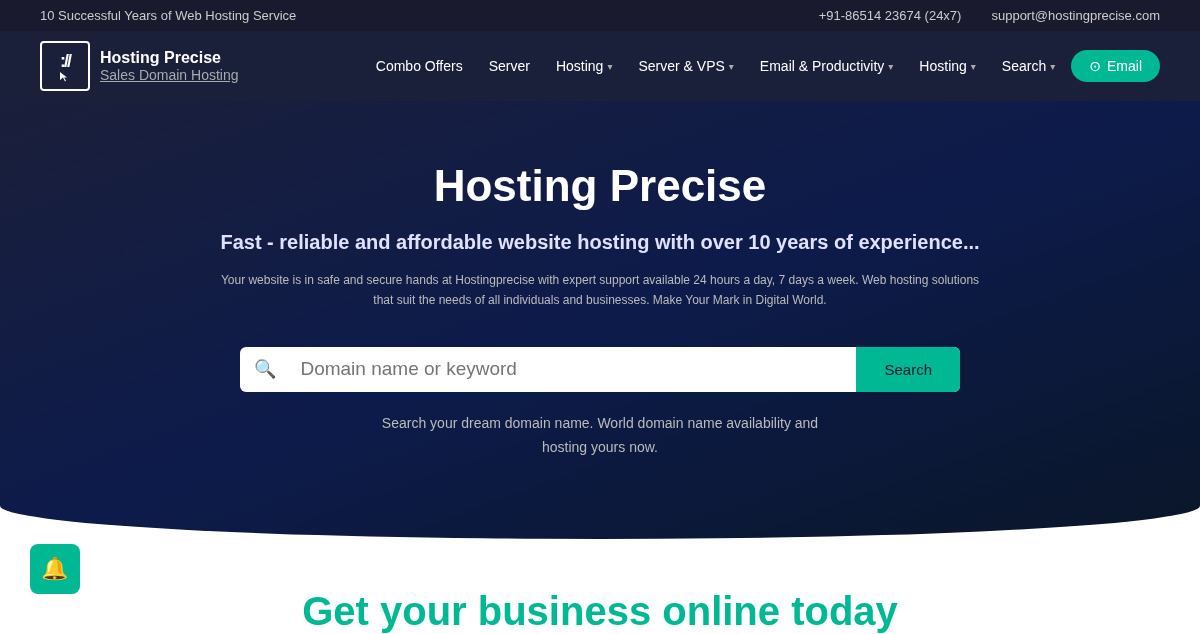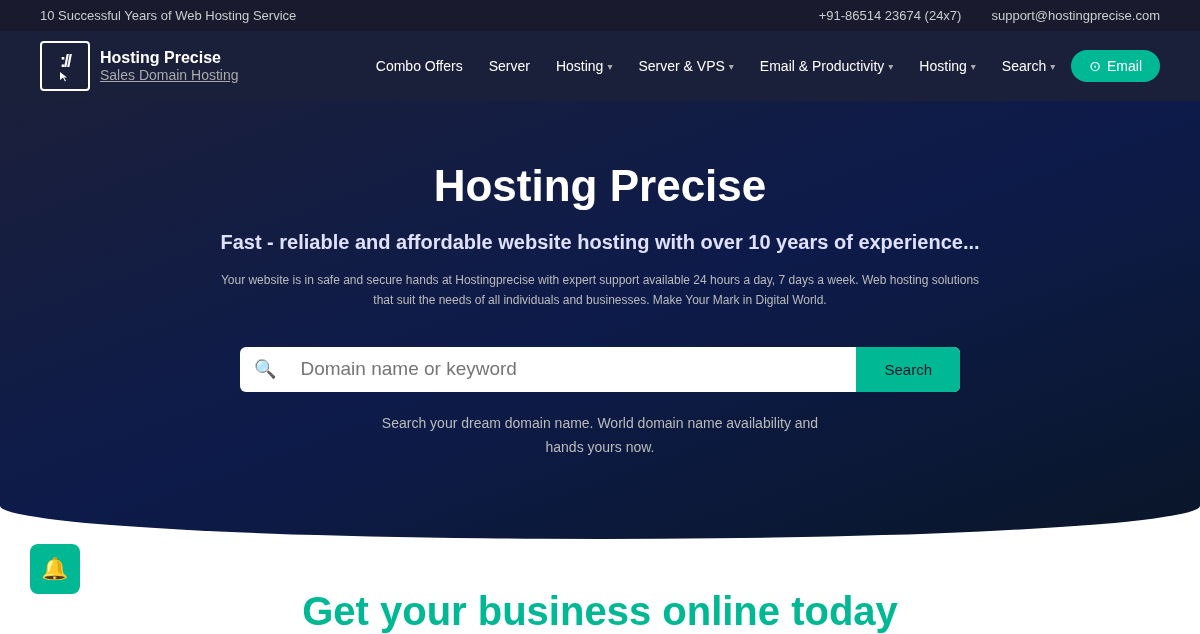--- a/index.html
+++ b/index.html
@@ -265,21 +265,21 @@
   <p class="description">Your website is in safe and secure hands at Hostingprecise with expert support available 24 hours a day, 7 days a week. Web hosting solutions that suit the needs of all individuals and businesses. Make Your Mark in Digital World.</p>
 
   <div class="search-box">
     <div class="search-icon-wrap">🔍</div>
     <input class="search-input" type="text" placeholder="Domain name or keyword" style="">
     <button class="search-btn">Search</button>
   </div>
 
   <p class="search-hint">
     <span>Search your dream domain name. World domain name availability and</span><br>
-    <span>hands yours now.</span>
+    <span>hosting yours now.</span>
   </p>
 </section>
 
 <div class="section-below">
   <h2>
     <span>Get your business </span><span style="color:#00b894;">online</span><span> today</span>
   </h2>
 
 </div>
 

